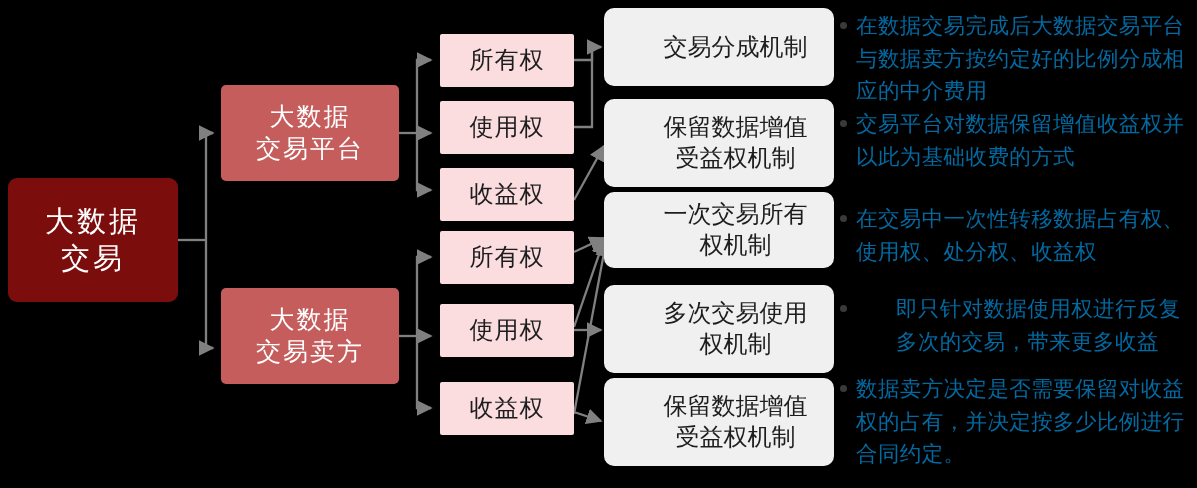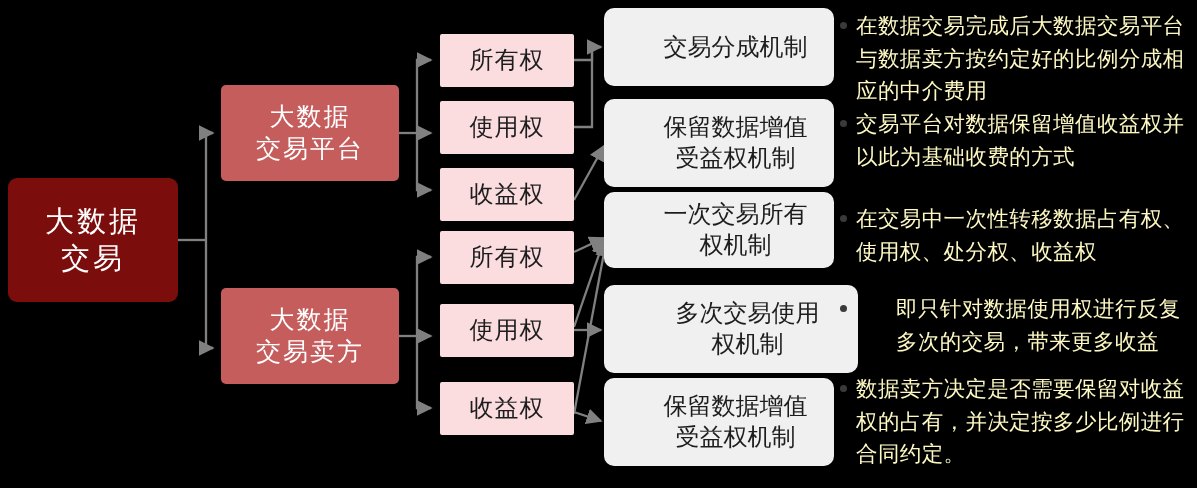--- a/index.html
+++ b/index.html
@@ -68,21 +68,21 @@
     border-radius: 10px;
     font-size: 24px;
     letter-spacing: 0px;
     padding-left: 33px;
   }
   .node .label { display: block; white-space: pre-line; }
 
   
   .note {
     position: absolute;
-    color: #fef9c3;
+    color: #0369a1;
     font-size: 21.5px;
     line-height: 1.52;
     letter-spacing: 0.4px;
     display: flex;
     align-items: flex-start;
   }
   .note .dot {
     flex: 0 0 auto;
     width: 7px;
     height: 7px;
@@ -173,21 +173,21 @@
     <span class="label">交易分成机制</span>
   </div>
   <div class="node n-l4" style="left:604px; top:99px; width:230px; height:88px;">
     <span class="label">保留数据增值
 受益权机制</span>
   </div>
   <div class="node n-l4" style="left:604px; top:192px; width:230px; height:76px;">
     <span class="label">一次交易所有
 权机制</span>
   </div>
-  <div class="node n-l4" style="left:604px; top:285px; width:254px; height:88px;">
+  <div class="node n-l4" style="left:604px; top:285px; width:230px; height:88px;">
     <span class="label">多次交易使用
 权机制</span>
   </div>
   <div class="node n-l4" style="left:604px; top:378px; width:230px; height:88px;">
     <span class="label">保留数据增值
 受益权机制</span>
   </div>
 
   <div class="note" style="left:840px; top:10px; width:348px;">
     <span class="dot"></span>

